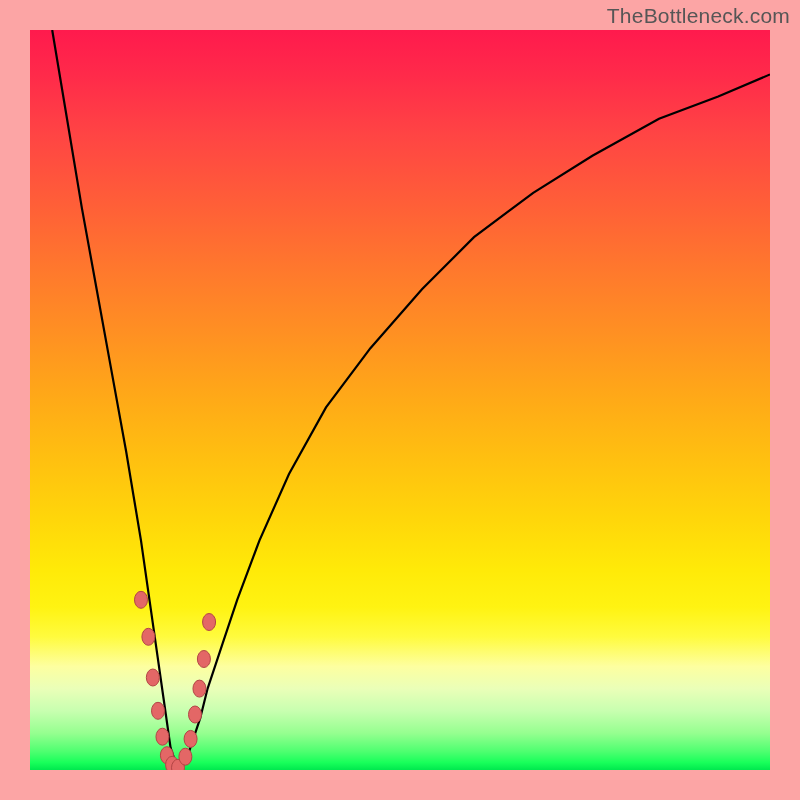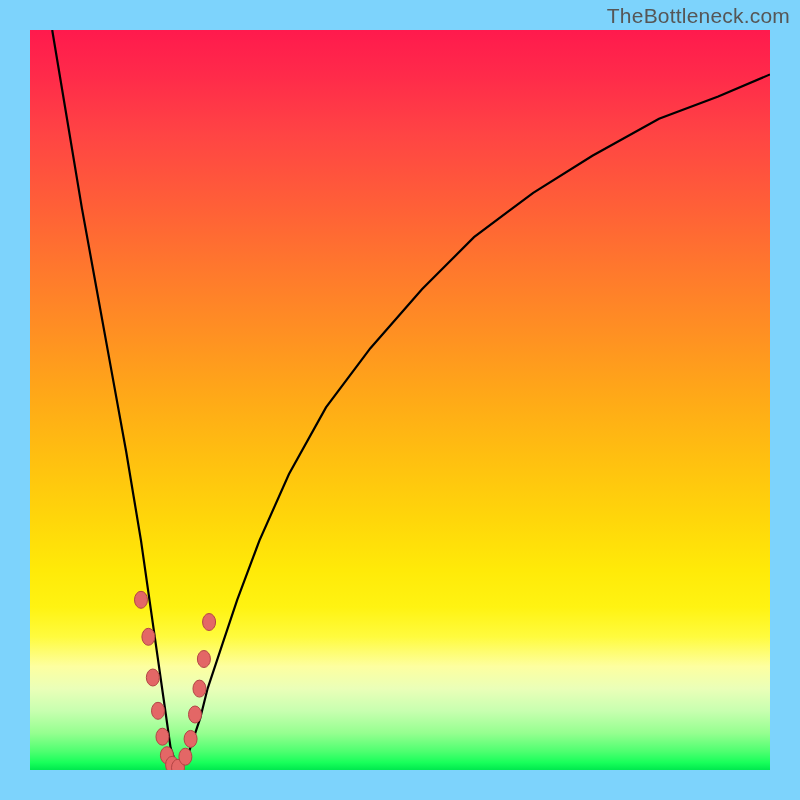--- a/index.html
+++ b/index.html
@@ -8,21 +8,21 @@
     width: 800px;
     height: 800px;
     overflow: hidden;
     background: #000;
     font-family: Arial, Helvetica, sans-serif;
   }
   .frame {
     position: relative;
     width: 800px;
     height: 800px;
-    background: #7dd3fc;
+    background: #fca5a5;
   }
   .plot-area {
     position: absolute;
     left: 30px;
     top: 30px;
     width: 740px;
     height: 740px;
     overflow: hidden;
   }
   .gradient-bg {

